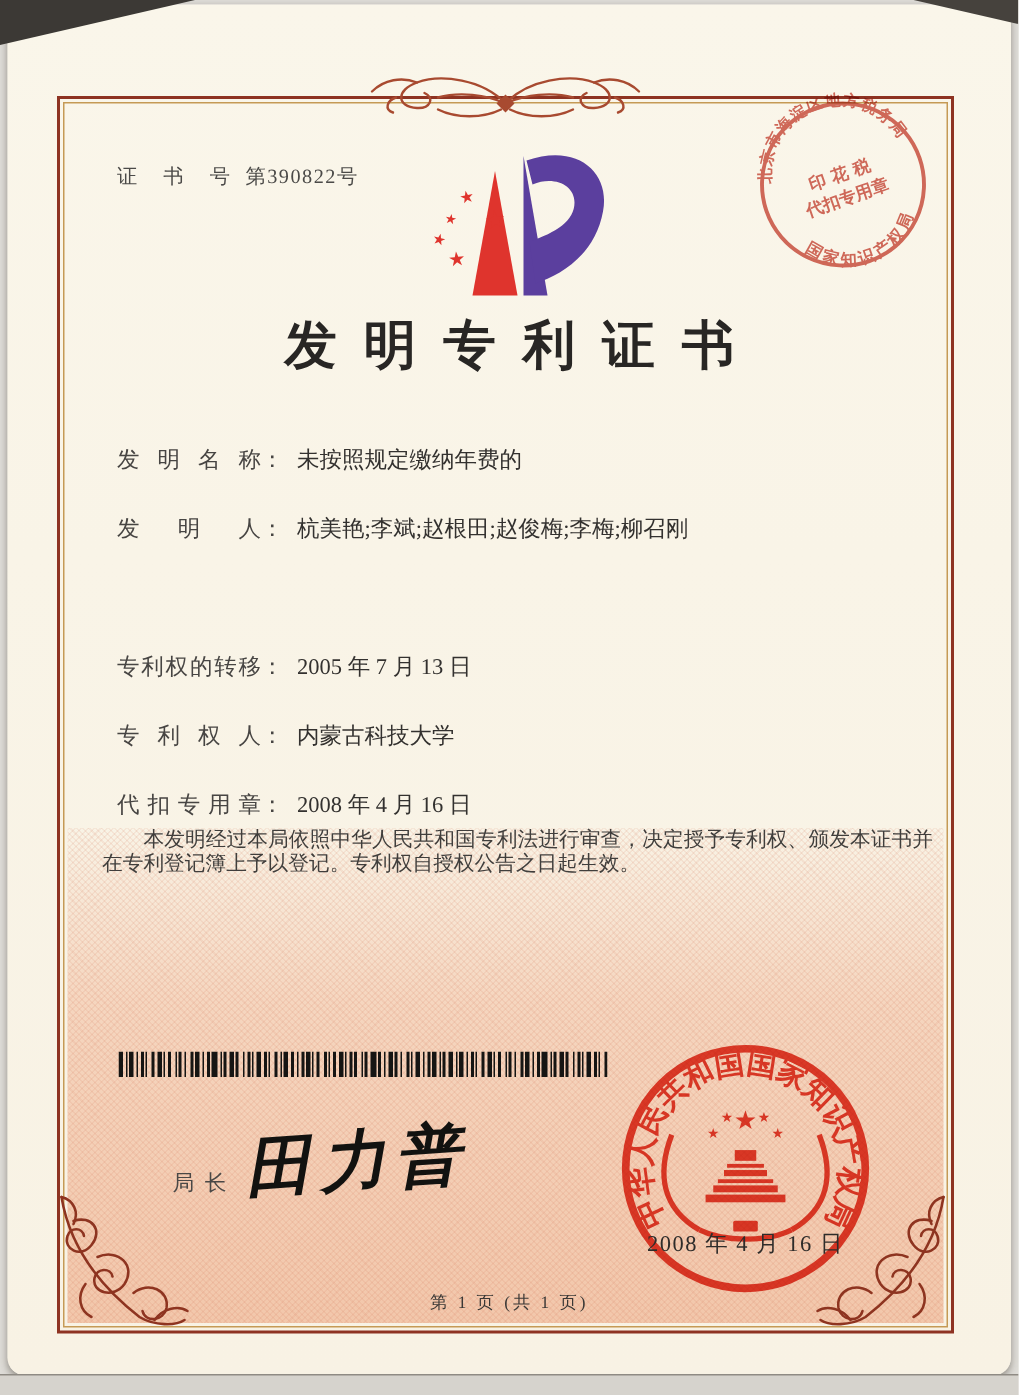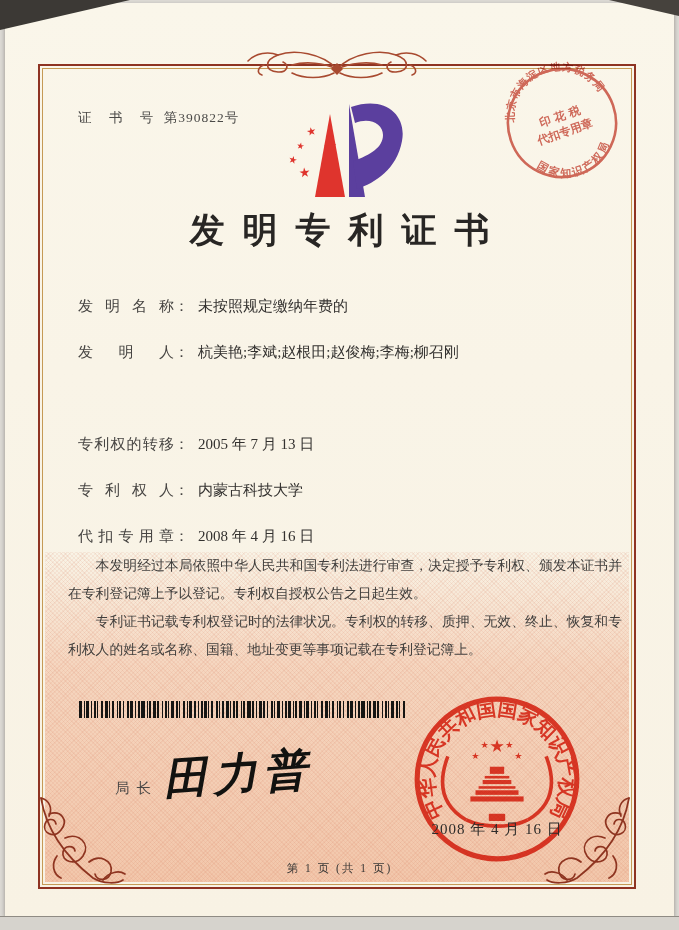--- a/index.html
+++ b/index.html
@@ -6,20 +6,21 @@
   body{
     width:679px;height:930px;background:#e9e7e2;overflow:hidden;
     font-family:"Liberation Serif","DejaVu Serif",serif;
     -webkit-font-smoothing:antialiased;
   }
   .canvas{position:relative;width:679px;height:930px;background:#dedcd7;}
   .paper{
     position:absolute;left:5px;top:3px;right:5px;bottom:13px;
     background:linear-gradient(180deg,#faf6ea 0%,#f9f4e7 40%,#f8f2e4 100%);
     box-shadow:0 2px 5px rgba(60,50,40,.45);
+    border-radius:12px;
   }
   .scan-corner-tl{position:absolute;left:0;top:0;width:130px;height:30px;
     background:#3c3935;clip-path:polygon(0 0,100% 0,0 100%);z-index:5;}
   .scan-corner-tr{position:absolute;right:0;top:0;width:70px;height:16px;
     background:#46423d;clip-path:polygon(100% 0,100% 100%,0 0);z-index:5;}
   .bottom-strip{position:absolute;left:0;bottom:0;width:100%;height:13px;
     background:#d6d3cd;border-top:1px solid #8f8b84;}
 
   
   .frame{
@@ -56,21 +57,21 @@
     font-size:35px;font-weight:700;color:#282624;
     letter-spacing:18px;text-indent:18px;z-index:3;
   }
   .field-row{position:absolute;left:73px;width:520px;font-size:15px;color:#3c3a38;z-index:3;white-space:nowrap;}
   .field-label{display:inline-block;width:96px;text-align:justify;text-align-last:justify;color:#474543;}
   .field-colon{margin-right:9px;color:#474543;}
   .field-value{color:#33312f;}
 
   .body-text{
     position:absolute;left:63px;top:549px;width:554px;z-index:3;
-    font-size:13.8px;line-height:28px;color:#403e3c;text-align:justify;
+    font-size:13.8px;line-height:16px;color:#403e3c;text-align:justify;
   }
   .body-text p{margin:0;text-indent:2em;}
 
   .barcode{
     position:absolute;left:74px;top:698px;width:326px;height:17px;
     font-size:0;overflow:hidden;white-space:nowrap;z-index:3;
   }
   .barcode i{display:inline-block;height:100%;}
 
   .director{position:absolute;left:110px;top:776px;font-size:14.5px;
@@ -190,21 +191,20 @@
     </div>
     <div class="field-row" style="top:478px">
       <span class="field-label">专利权人</span><span class="field-colon">：</span><span class="field-value">内蒙古科技大学</span>
     </div>
     <div class="field-row" style="top:524px">
       <span class="field-label">代扣专用章</span><span class="field-colon">：</span><span class="field-value">2008 年 4 月 16 日</span>
     </div>
 
     <div class="body-text">
       <p>本发明经过本局依照中华人民共和国专利法进行审查，决定授予专利权、颁发本证书并在专利登记簿上予以登记。专利权自授权公告之日起生效。</p>
-      <p>专利证书记载专利权登记时的法律状况。专利权的转移、质押、无效、终止、恢复和专利权人的姓名或名称、国籍、地址变更等事项记载在专利登记簿上。</p>
     </div>
 
     <div class="barcode"><i style="width:3px;background:#161513"></i><i style="width:2px;"></i><i style="width:1px;background:#161513"></i><i style="width:1px;"></i><i style="width:3px;background:#161513"></i><i style="width:2px;"></i><i style="width:1px;background:#161513"></i><i style="width:2px;"></i><i style="width:2px;background:#161513"></i><i style="width:1px;"></i><i style="width:1px;background:#161513"></i><i style="width:3px;"></i><i style="width:2px;background:#161513"></i><i style="width:2px;"></i><i style="width:3px;background:#161513"></i><i style="width:1px;"></i><i style="width:1px;background:#161513"></i><i style="width:2px;"></i><i style="width:2px;background:#161513"></i><i style="width:3px;"></i><i style="width:1px;background:#161513"></i><i style="width:1px;"></i><i style="width:2px;background:#161513"></i><i style="width:2px;"></i><i style="width:1px;background:#161513"></i><i style="width:3px;"></i><i style="width:2px;background:#161513"></i><i style="width:1px;"></i><i style="width:3px;background:#161513"></i><i style="width:2px;"></i><i style="width:1px;background:#161513"></i><i style="width:2px;"></i><i style="width:2px;background:#161513"></i><i style="width:1px;"></i><i style="width:4px;background:#161513"></i><i style="width:2px;"></i><i style="width:1px;background:#161513"></i><i style="width:1px;"></i><i style="width:2px;background:#161513"></i><i style="width:2px;"></i><i style="width:3px;background:#161513"></i><i style="width:1px;"></i><i style="width:2px;background:#161513"></i><i style="width:3px;"></i><i style="width:1px;background:#161513"></i><i style="width:2px;"></i><i style="width:2px;background:#161513"></i><i style="width:1px;"></i><i style="width:1px;background:#161513"></i><i style="width:2px;"></i><i style="width:3px;background:#161513"></i><i style="width:2px;"></i><i style="width:2px;background:#161513"></i><i style="width:1px;"></i><i style="width:1px;background:#161513"></i><i style="width:3px;"></i><i style="width:2px;background:#161513"></i><i style="width:2px;"></i><i style="width:1px;background:#161513"></i><i style="width:1px;"></i><i style="width:3px;background:#161513"></i><i style="width:2px;"></i><i style="width:2px;background:#161513"></i><i style="width:2px;"></i><i style="width:1px;background:#161513"></i><i style="width:2px;"></i><i style="width:2px;background:#161513"></i><i style="width:1px;"></i><i style="width:3px;background:#161513"></i><i style="width:1px;"></i><i style="width:1px;background:#161513"></i><i style="width:2px;"></i><i style="width:2px;background:#161513"></i><i style="width:3px;"></i><i style="width:2px;background:#161513"></i><i style="width:1px;"></i><i style="width:1px;background:#161513"></i><i style="width:2px;"></i><i style="width:2px;background:#161513"></i><i style="width:2px;"></i><i style="width:3px;background:#161513"></i><i style="width:1px;"></i><i style="width:1px;background:#161513"></i><i style="width:2px;"></i><i style="width:2px;background:#161513"></i><i style="width:1px;"></i><i style="width:2px;background:#161513"></i><i style="width:3px;"></i><i style="width:1px;background:#161513"></i><i style="width:1px;"></i><i style="width:2px;background:#161513"></i><i style="width:2px;"></i><i style="width:4px;background:#161513"></i><i style="width:1px;"></i><i style="width:2px;background:#161513"></i><i style="width:2px;"></i><i style="width:1px;background:#161513"></i><i style="width:2px;"></i><i style="width:3px;background:#161513"></i><i style="width:1px;"></i><i style="width:2px;background:#161513"></i><i style="width:2px;"></i><i style="width:1px;background:#161513"></i><i style="width:3px;"></i><i style="width:2px;background:#161513"></i><i style="width:1px;"></i><i style="width:1px;background:#161513"></i><i style="width:2px;"></i><i style="width:3px;background:#161513"></i><i style="width:2px;"></i><i style="width:1px;background:#161513"></i><i style="width:2px;"></i><i style="width:2px;background:#161513"></i><i style="width:1px;"></i><i style="width:3px;background:#161513"></i><i style="width:2px;"></i><i style="width:1px;background:#161513"></i><i style="width:1px;"></i><i style="width:2px;background:#161513"></i><i style="width:2px;"></i><i style="width:3px;background:#161513"></i><i style="width:2px;"></i><i style="width:1px;background:#161513"></i><i style="width:1px;"></i><i style="width:3px;background:#161513"></i><i style="width:2px;"></i><i style="width:1px;background:#161513"></i><i style="width:2px;"></i><i style="width:2px;background:#161513"></i><i style="width:1px;"></i><i style="width:1px;background:#161513"></i><i style="width:3px;"></i><i style="width:2px;background:#161513"></i><i style="width:2px;"></i><i style="width:3px;background:#161513"></i><i style="width:1px;"></i><i style="width:1px;background:#161513"></i><i style="width:2px;"></i><i style="width:2px;background:#161513"></i><i style="width:3px;"></i><i style="width:1px;background:#161513"></i><i style="width:1px;"></i><i style="width:2px;background:#161513"></i><i style="width:2px;"></i><i style="width:1px;background:#161513"></i><i style="width:3px;"></i><i style="width:2px;background:#161513"></i><i style="width:1px;"></i><i style="width:3px;background:#161513"></i><i style="width:2px;"></i><i style="width:1px;background:#161513"></i><i style="width:2px;"></i><i style="width:2px;background:#161513"></i><i style="width:1px;"></i><i style="width:4px;background:#161513"></i><i style="width:2px;"></i><i style="width:1px;background:#161513"></i><i style="width:1px;"></i><i style="width:2px;background:#161513"></i><i style="width:2px;"></i><i style="width:3px;background:#161513"></i><i style="width:1px;"></i><i style="width:2px;background:#161513"></i><i style="width:3px;"></i><i style="width:1px;background:#161513"></i><i style="width:2px;"></i><i style="width:2px;background:#161513"></i><i style="width:1px;"></i><i style="width:1px;background:#161513"></i><i style="width:2px;"></i><i style="width:3px;background:#161513"></i><i style="width:2px;"></i><i style="width:2px;background:#161513"></i><i style="width:1px;"></i><i style="width:1px;background:#161513"></i><i style="width:3px;"></i><i style="width:2px;background:#161513"></i></div>
 
     <div class="director">局长</div>
     <div class="signature">田力普</div>
 
     <svg class="seal" viewBox="0 0 168 168">
       <defs>
         <path id="sealArc" d="M33.2,119.6 A62,62 0 1 1 134.8,119.6"></path>

